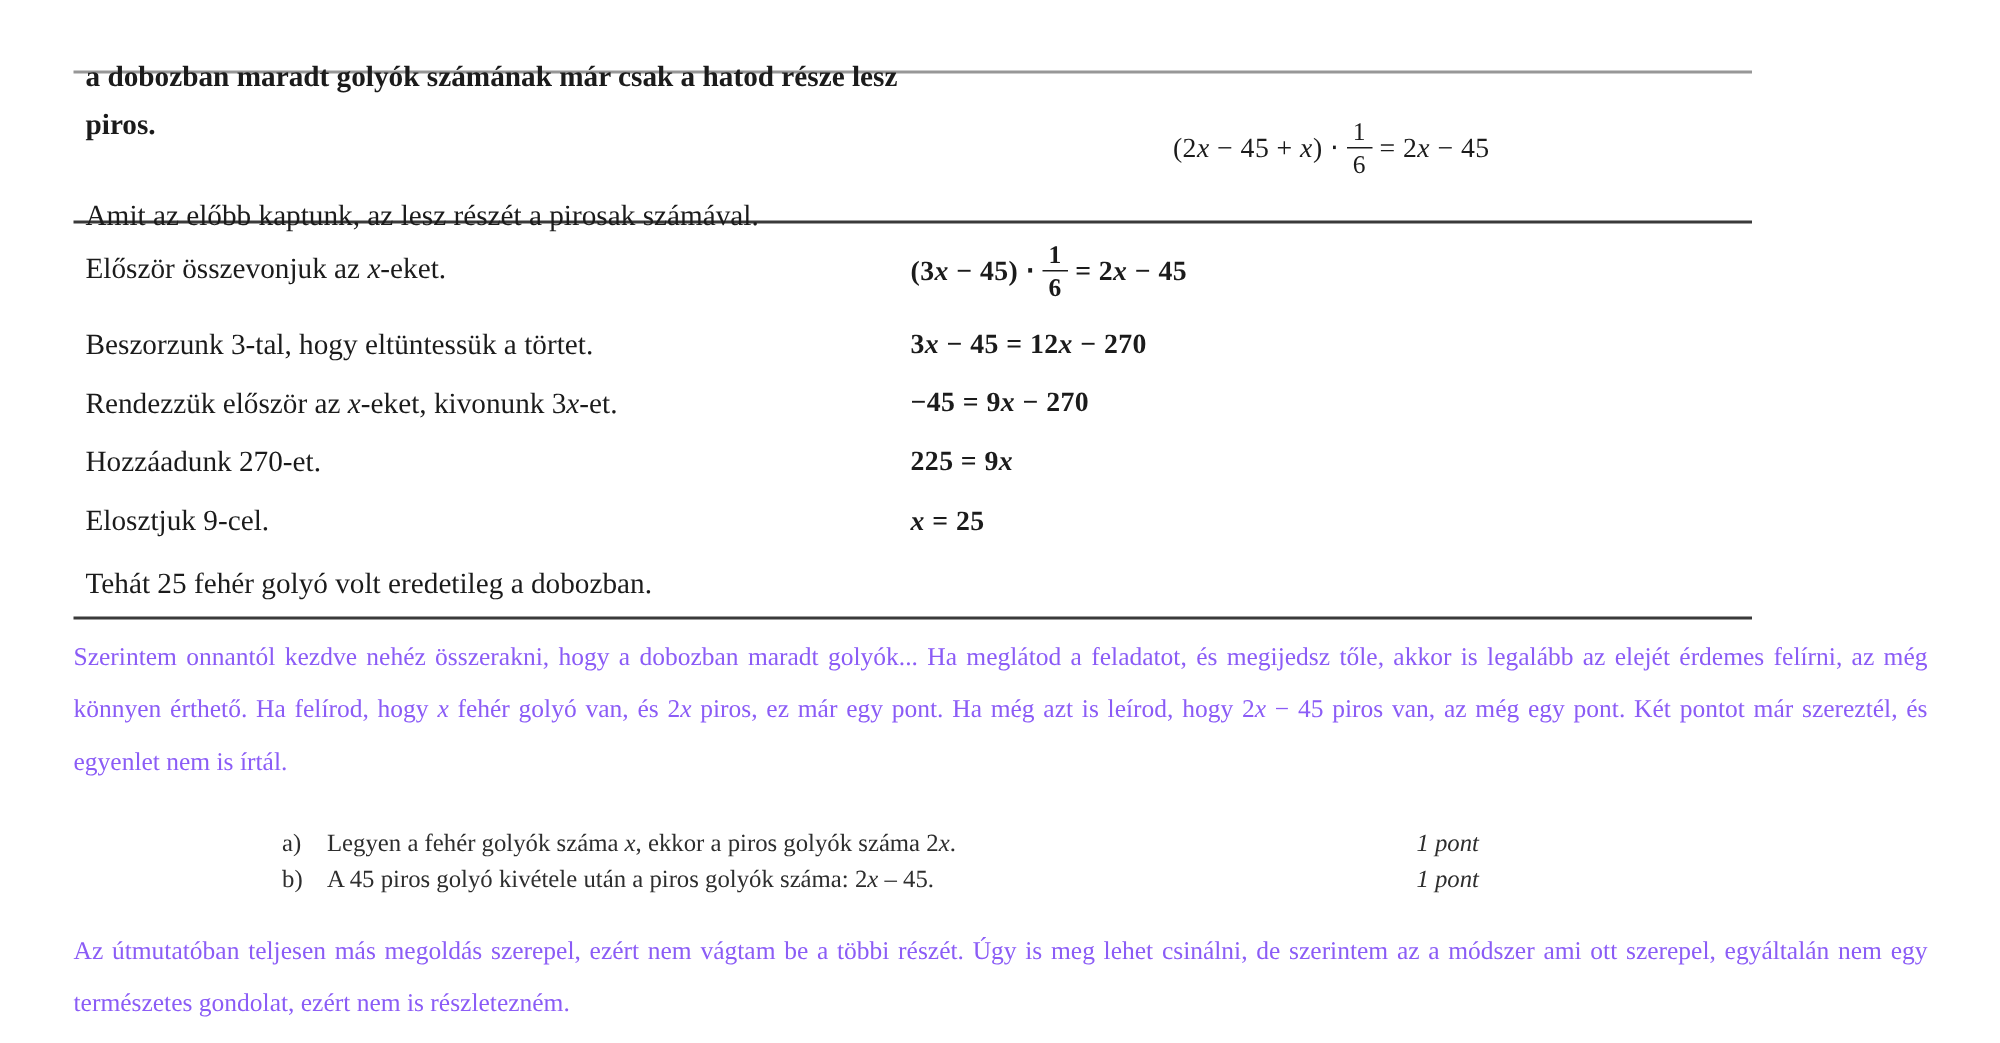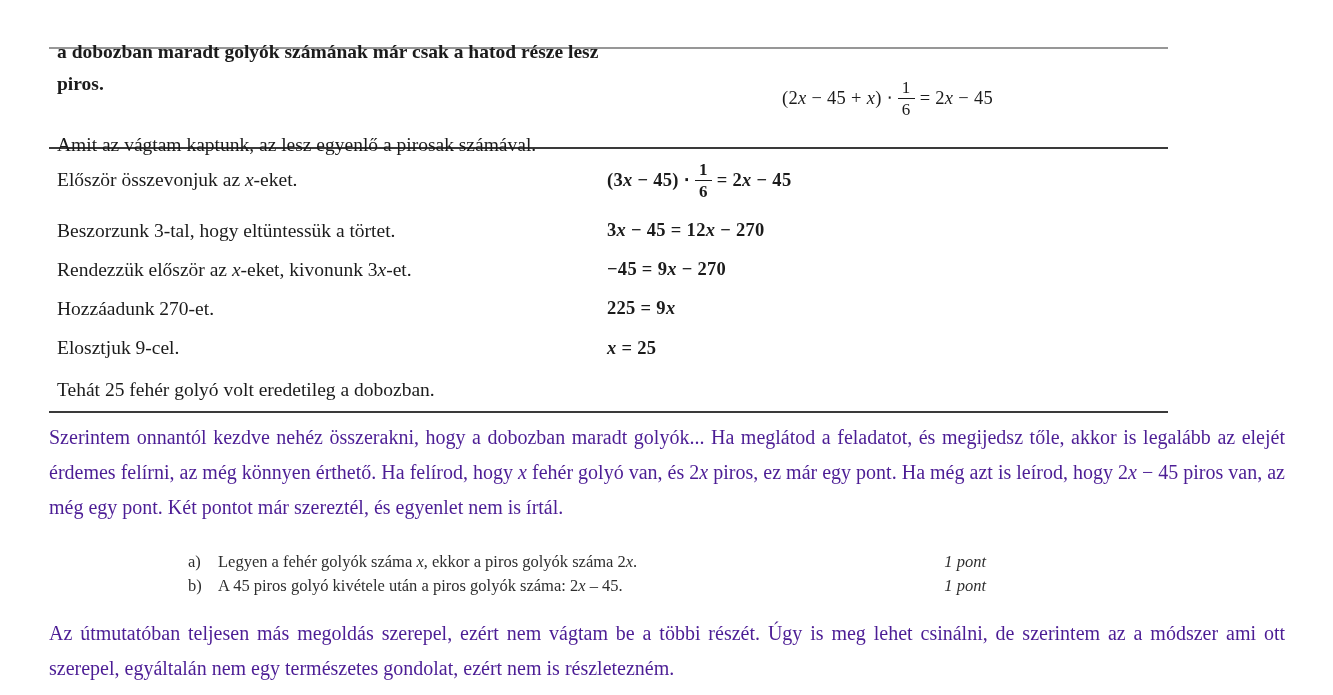--- a/index.html
+++ b/index.html
@@ -17,37 +17,37 @@
   .stmt-normal{font-size:19.5px;line-height:32px;}
   .steps{border-bottom:2px solid #3a3a3a;}
   .step{display:flex;align-items:center;}
   .step-text{width:558px;padding-left:8px;box-sizing:border-box;font-size:19.5px;}
   .step-eq{flex:1;display:flex;align-items:center;justify-content:flex-start;font-weight:bold;}
   .eq{font-size:18.5px;white-space:nowrap;letter-spacing:0.3px;}
   .eq i, .math i{font-style:italic;}
   .frac{display:inline-block;vertical-align:-0.62em;text-align:center;margin:0 5px;font-size:17px;line-height:1;}
   .frac .num{display:block;padding:0 4px 2px;border-bottom:1.5px solid #1b1b1b;}
   .frac .den{display:block;padding-top:2px;}
-  .para{position:absolute;left:49px;width:1236px;text-align:justify;font-size:20px;line-height:35px;color:#4c1d95;}
+  .para{position:absolute;left:49px;width:1236px;text-align:justify;font-size:17px;line-height:35px;color:#8b5cf6;}
   .commentary{top:420px;}
   .closing{top:616px;}
   .excerpt{position:absolute;left:188px;top:550px;width:798px;font-size:16.5px;line-height:24px;color:#2e2e2e;}
   .ex-item{display:flex;align-items:baseline;}
   .ex-label{width:30px;flex:none;}
   .ex-text{flex:none;}
   .ex-points{margin-left:auto;font-style:italic;flex:none;}
 </style>
 </head>
 <body>
 
 <div class="worktable">
   <div class="trow thead">
     <div class="cell-left">
       <div class="stmt-bold">a dobozban maradt golyók számának már csak a hatod része lesz piros.</div>
-      <div class="stmt-normal">Amit az vágtam kaptunk, az lesz egyenlő a pirosak számával.</div>
+      <div class="stmt-normal">Amit az előbb kaptunk, az lesz részét a pirosak számával.</div>
     </div>
     <div class="cell-right">
       <span class="eq">
         <span class="math">(2<i>x</i> − 45 + <i>x</i>) ⋅</span><span class="frac"><span class="num">1</span><span class="den">6</span></span><span class="math">= 2<i>x</i> − 45</span>
       </span>
     </div>
   </div>
 
   <div class="steps">
     <div class="step" style="height:62px;">

